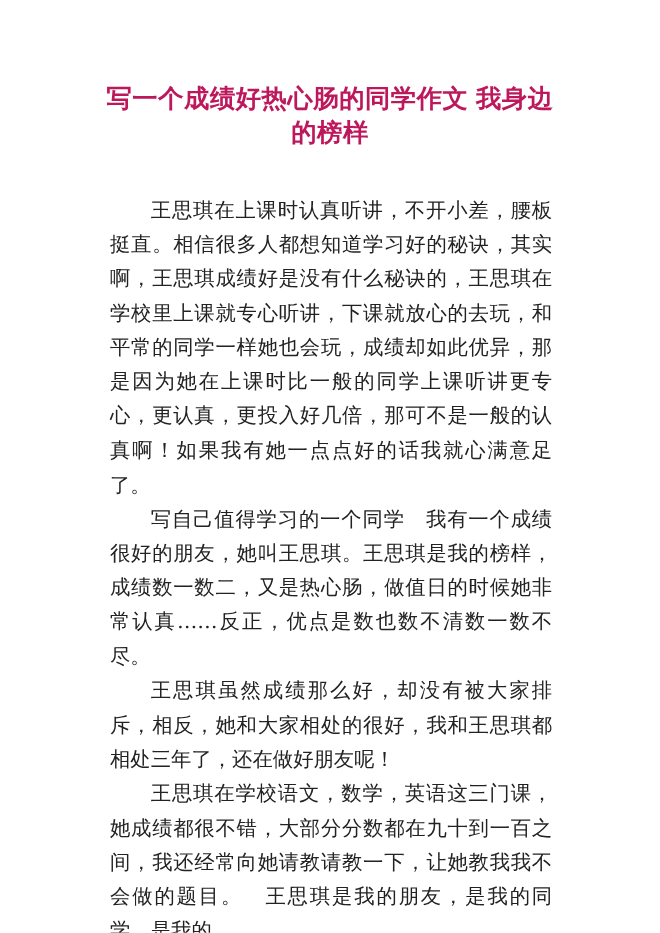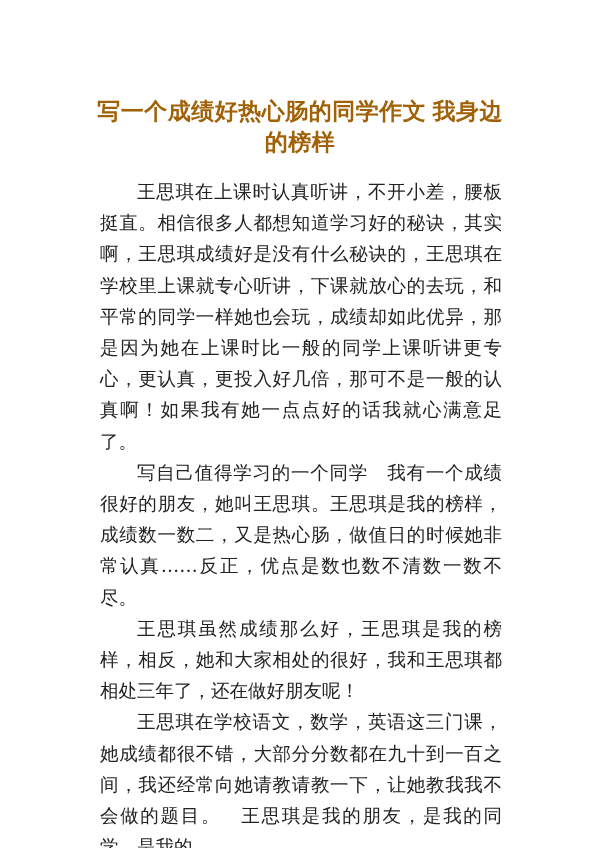--- a/index.html
+++ b/index.html
@@ -20,27 +20,26 @@
       width: 600px;
       height: 848px;
       background: #ffffff;
     }
     .title {
       position: absolute;
       left: 90px;
       top: 74px;
       width: 420px;
       text-align: center;
-      font-family: Liberation Serif, serif;
+      font-family: Liberation Sans, sans-serif;
       font-weight: bold;
       font-size: 23px;
       line-height: 31px;
-      color: #a16207;
+      color: #be185d;
       letter-spacing: 0.5px;
-      margin-top: 22px;
     }
     .body {
       position: absolute;
       left: 100px;
       top: 176px;
       width: 402px;
       font-family: "DejaVu Serif", serif;
       font-size: 18.5px;
       line-height: 31.2px;
       color: #222222;
@@ -54,16 +53,16 @@
     }
   </style>
 </head>
 <body>
 
 <div class="page">
   <div class="title">写一个成绩好热心肠的同学作文  我身边的榜样</div>
   <div class="body">
     <p class="para">王思琪在上课时认真听讲，不开小差，腰板挺直。相信很多人都想知道学习好的秘诀，其实啊，王思琪成绩好是没有什么秘诀的，王思琪在学校里上课就专心听讲，下课就放心的去玩，和平常的同学一样她也会玩，成绩却如此优异，那是因为她在上课时比一般的同学上课听讲更专心，更认真，更投入好几倍，那可不是一般的认真啊！如果我有她一点点好的话我就心满意足了。</p>
     <p class="para">写自己值得学习的一个同学　我有一个成绩很好的朋友，她叫王思琪。王思琪是我的榜样，成绩数一数二，又是热心肠，做值日的时候她非常认真……反正，优点是数也数不清数一数不尽。</p>
-    <p class="para">王思琪虽然成绩那么好，王思琪是我的榜样，相反，她和大家相处的很好，我和王思琪都相处三年了，还在做好朋友呢！</p>
+    <p class="para">王思琪虽然成绩那么好，却没有被大家排斥，相反，她和大家相处的很好，我和王思琪都相处三年了，还在做好朋友呢！</p>
     <p class="para">王思琪在学校语文，数学，英语这三门课，她成绩都很不错，大部分分数都在九十到一百之间，我还经常向她请教请教一下，让她教我我不会做的题目。　王思琪是我的朋友，是我的同学，是我的</p>
   </div>
 </div>
 
 </body></html>

